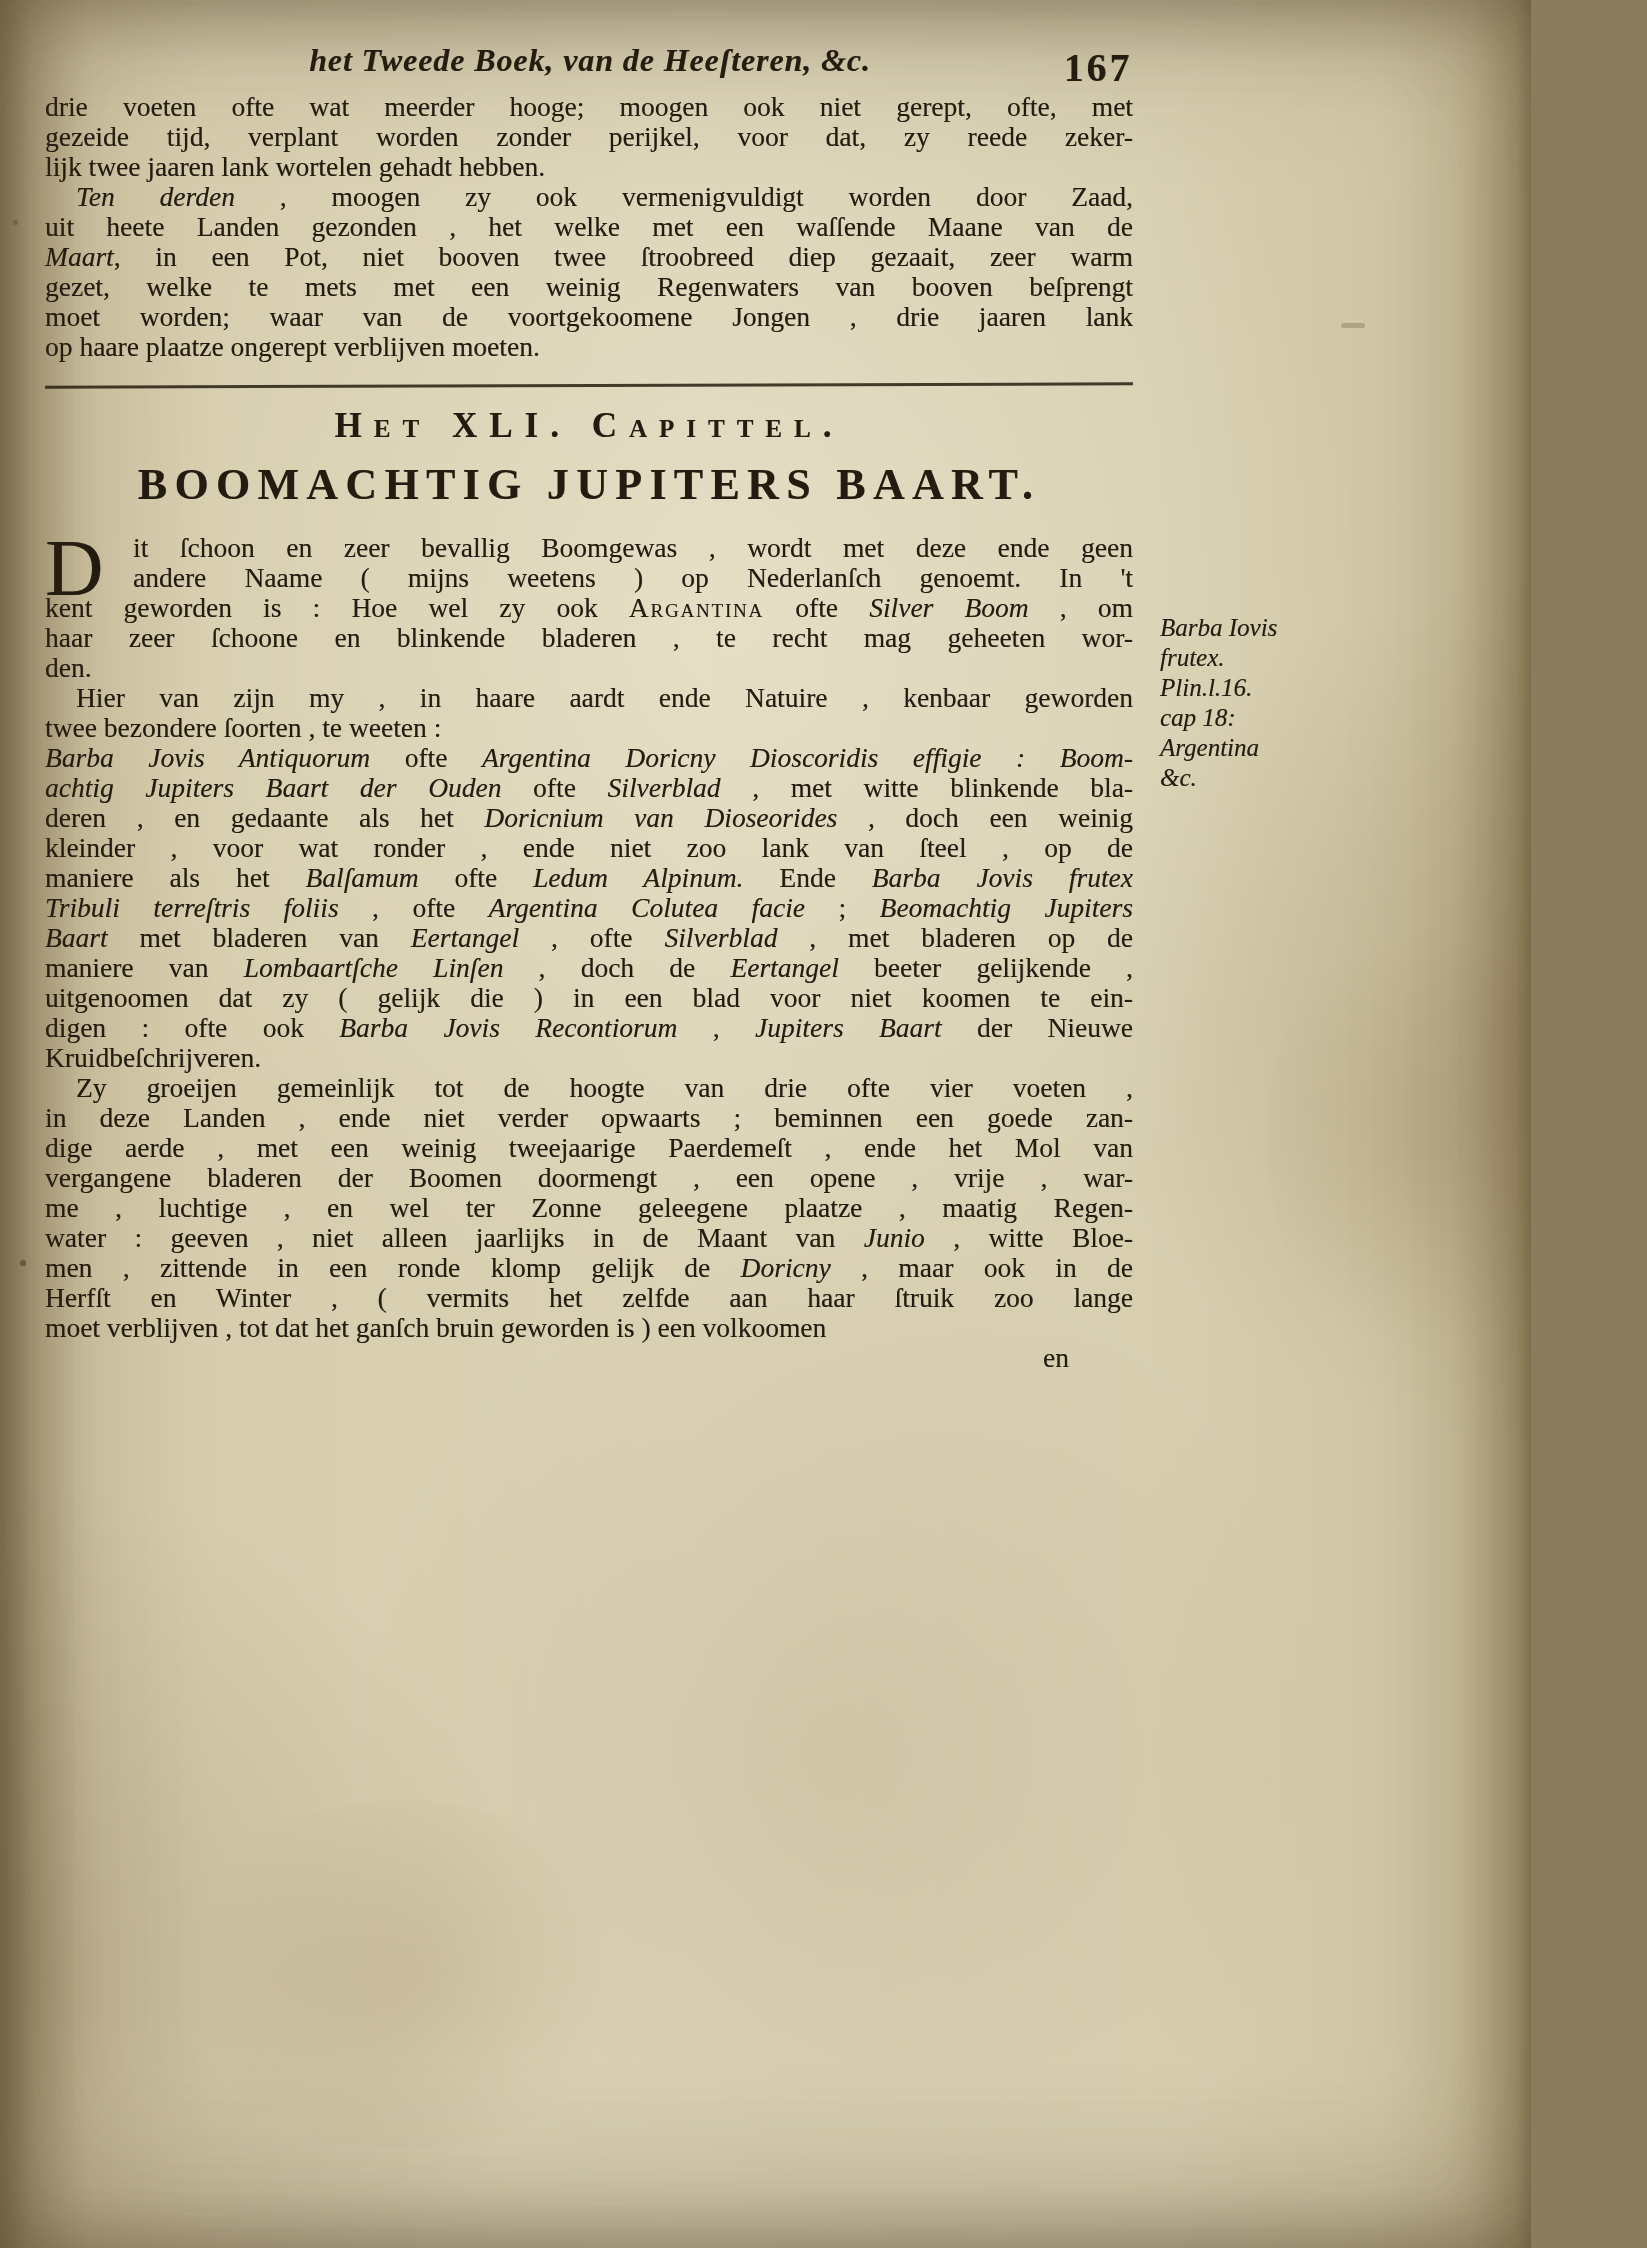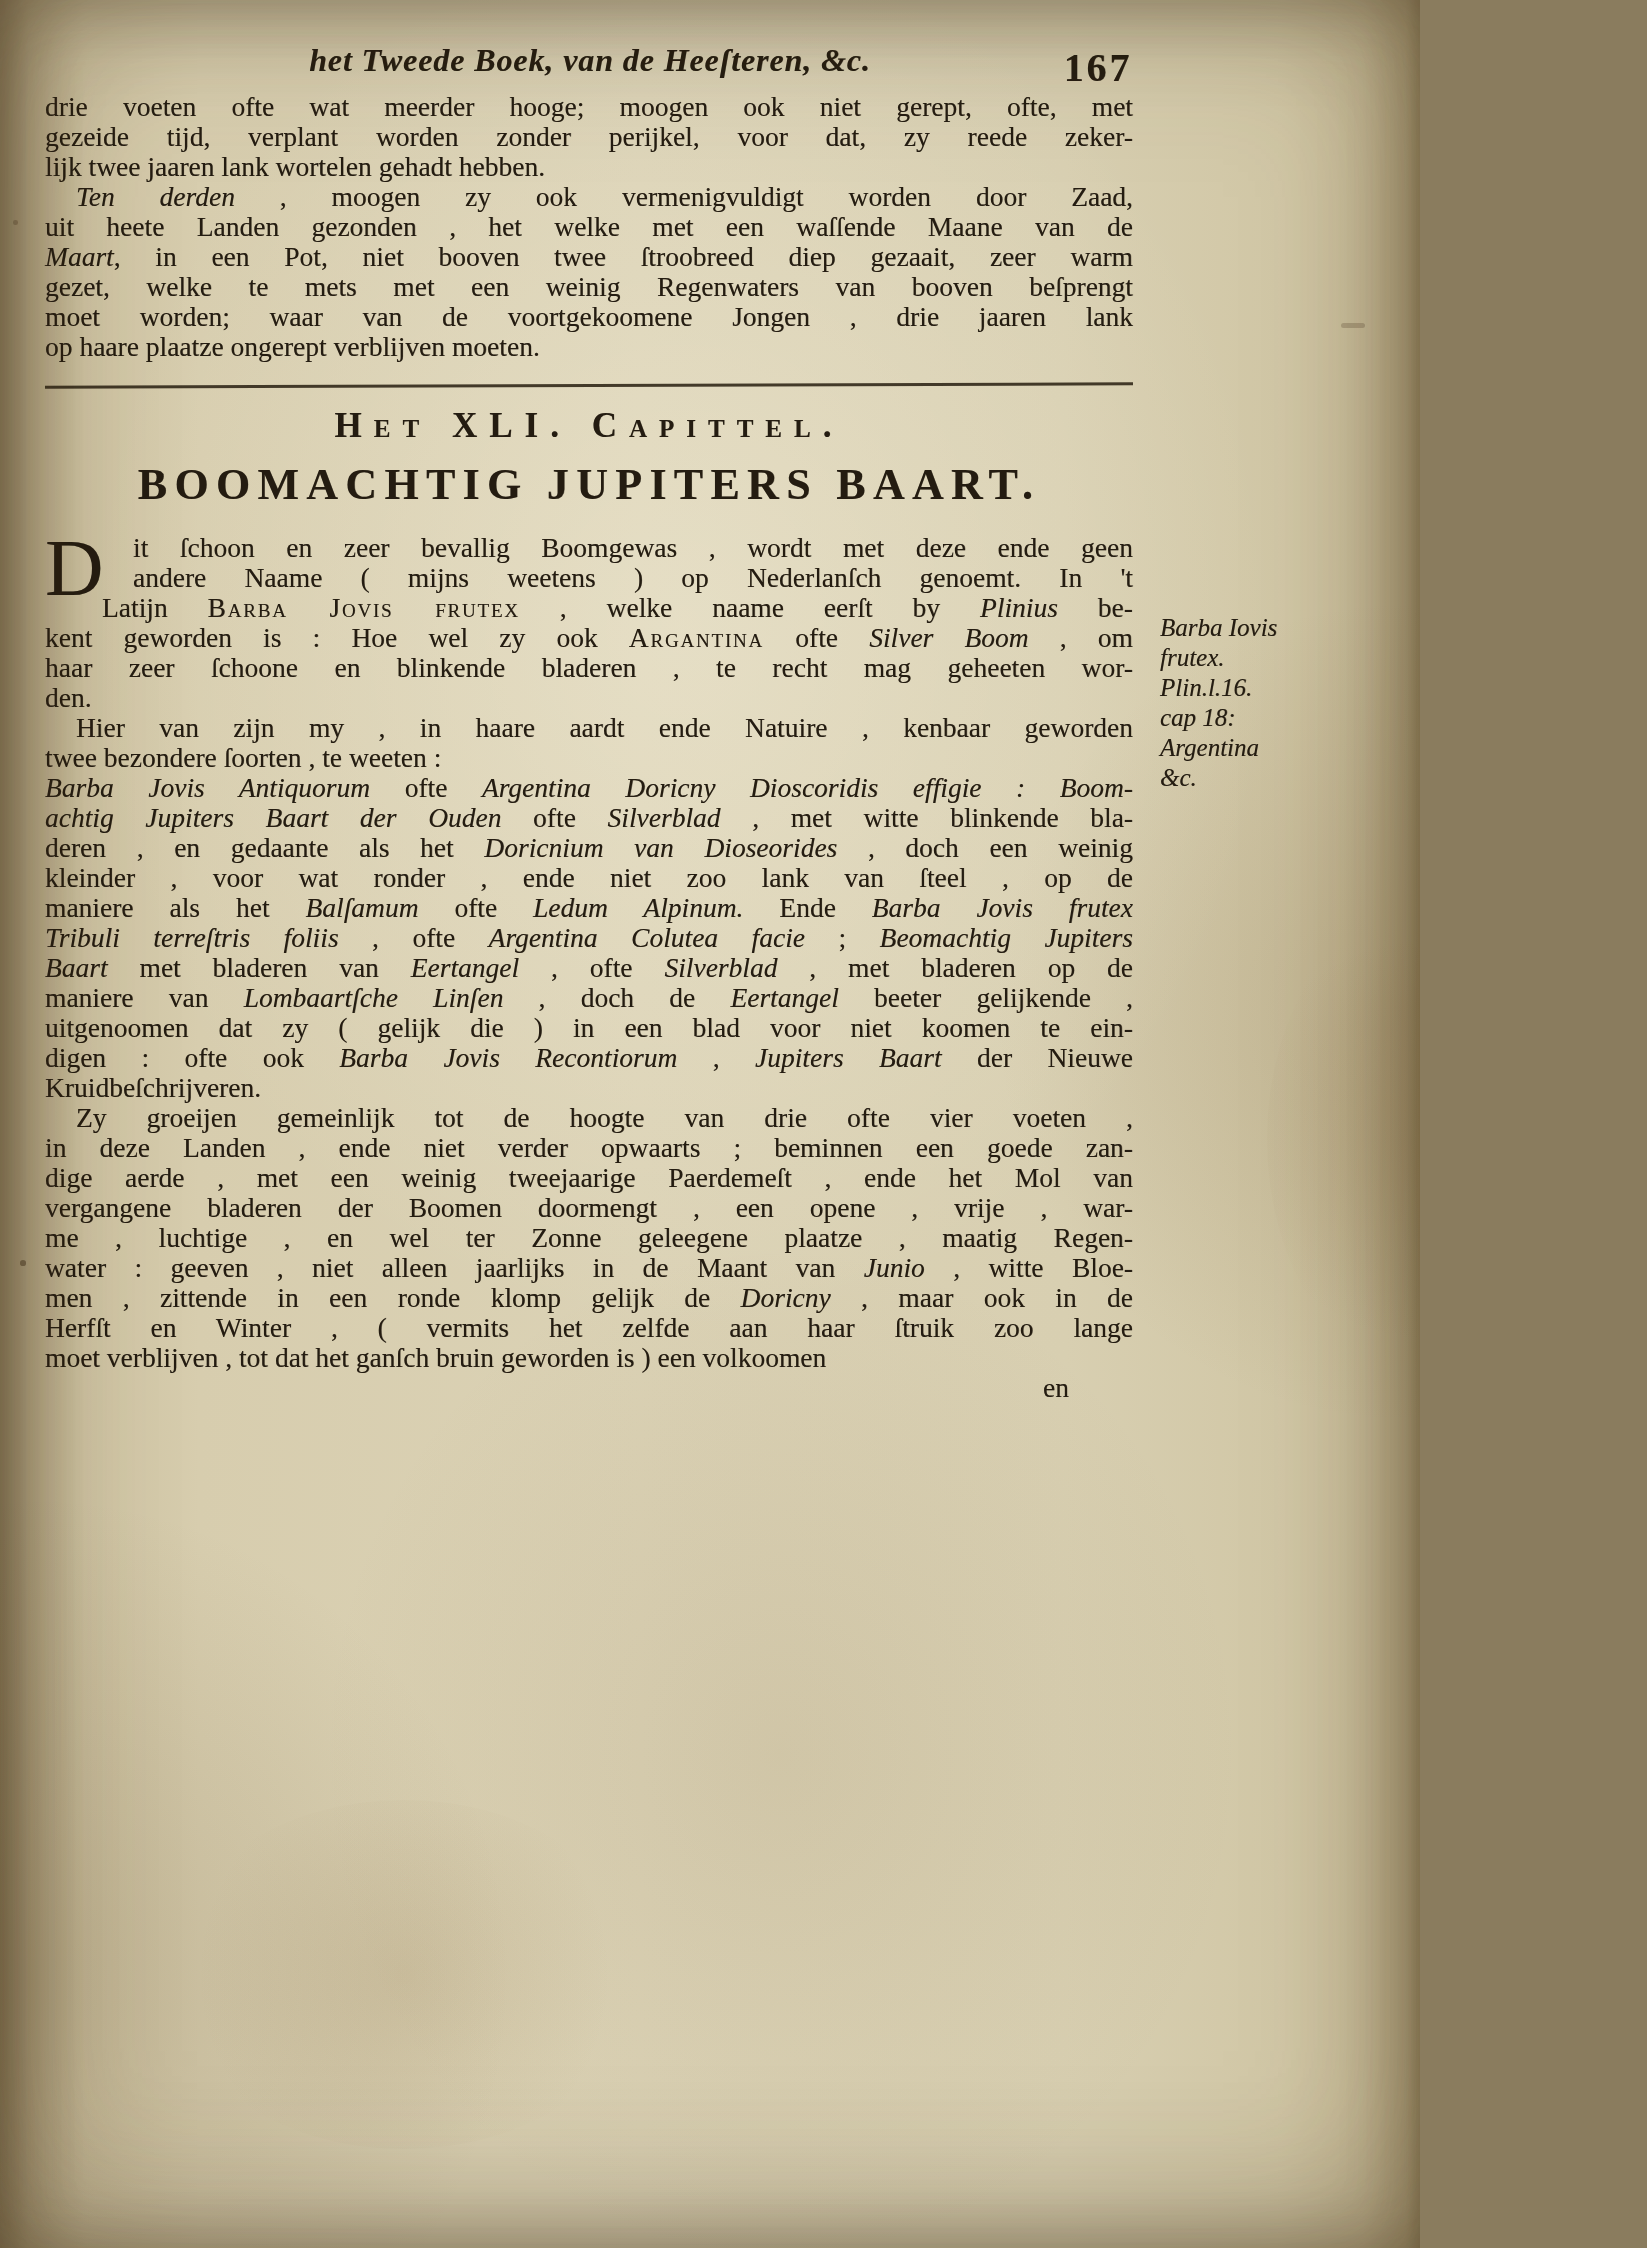--- a/index.html
+++ b/index.html
@@ -2,21 +2,21 @@
 <html style="font-size:14.7px"><head>
 <meta charset="utf-8">
 <style>
   html,body{margin:0;padding:0;}
   body{
     width:1647px;height:2248px;
     font-family:"Liberation Serif","DejaVu Serif",serif;
     background:#8a7c5e;
   }
   .page{
-    position:relative;width:1420px;height:2248px;overflow:hidden;
+    position:relative;width:1531px;height:2248px;overflow:hidden;
     color:#241c11;
     background:
       radial-gradient(ellipse 60% 45% at 48% 28%, rgba(255,251,235,0.30), rgba(255,251,235,0) 70%),
       radial-gradient(ellipse 50% 35% at 55% 78%, rgba(120,95,55,0.10), rgba(120,95,55,0) 65%),
       radial-gradient(circle at 99% 45%, rgba(125,100,60,0.20), rgba(125,100,60,0) 22%),
       radial-gradient(circle at 2% 88%, rgba(100,78,45,0.18), rgba(100,78,45,0) 20%),
       linear-gradient(90deg, #9f9170 0%, #bdb08d 2%, #cfc4a3 6%, #d7cdae 14%, #dbd2b5 45%, #d8cfb1 75%, #d1c7a6 90%, #c9bd9a 96%, #baac87 99%, #a2946f 100%),
       #d5cbac;
   }
   .page::after{
@@ -128,21 +128,20 @@
     <hr class="rule">
 
     <h2 class="chapter-heading">Het XLI. Capittel.</h2>
     <h1 class="chapter-title">BOOMACHTIG JUPITERS BAART.</h1>
 
     <div class="para para-intro">
       <span class="dropcap">D</span>
       <div>
           <div class="line dc"><span>it ſchoon en zeer bevallig Boomgewas ,  wordt met deze ende geen</span></div>
           <div class="line dc"><span>andere Naame ( mijns weetens ) op Nederlanſch genoemt.  In 't</span></div>
-          <div class="line ind60"><span>Latijn </span><span class="sc">Barba Jovis frutex</span><span> , welke naame eerſt by </span><span class="i">Plinius</span><span> be-</span></div>
           <div class="line"><span>kent geworden is :  Hoe wel zy ook </span><span class="sc">Argantina</span><span> ofte </span><span class="i">Silver Boom</span><span> , om</span></div>
           <div class="line"><span>haar zeer ſchoone en blinkende bladeren ,  te recht mag geheeten wor-</span></div>
           <div class="line last"><span>den.</span></div>
         </div>
     </div>
 
     <div class="para">
         <div class="line indent"><span>Hier van zijn my ,  in haare aardt ende Natuire ,  kenbaar geworden</span></div>
         <div class="line last"><span>twee bezondere ſoorten , te weeten :</span></div>
       </div>

